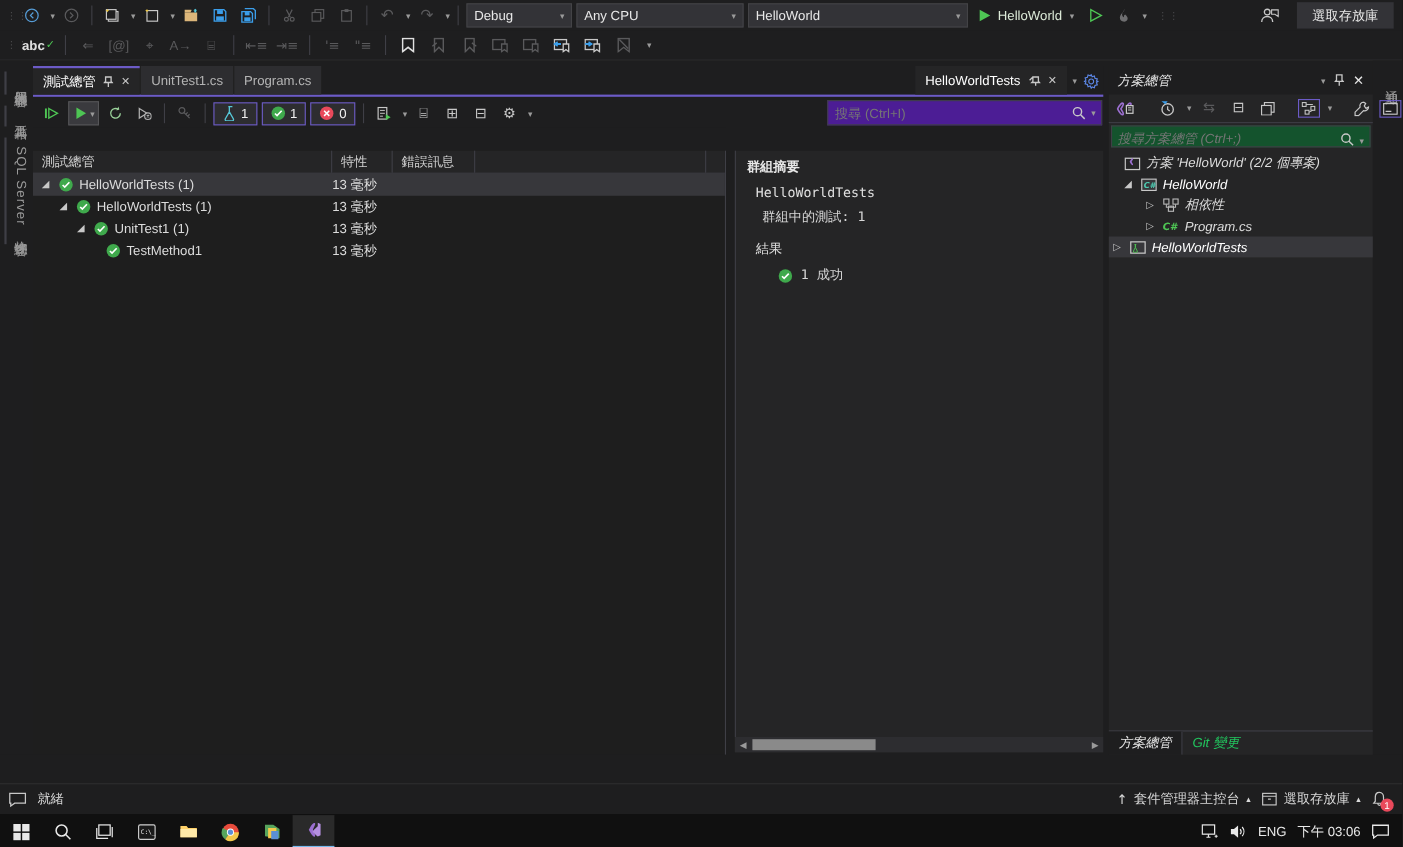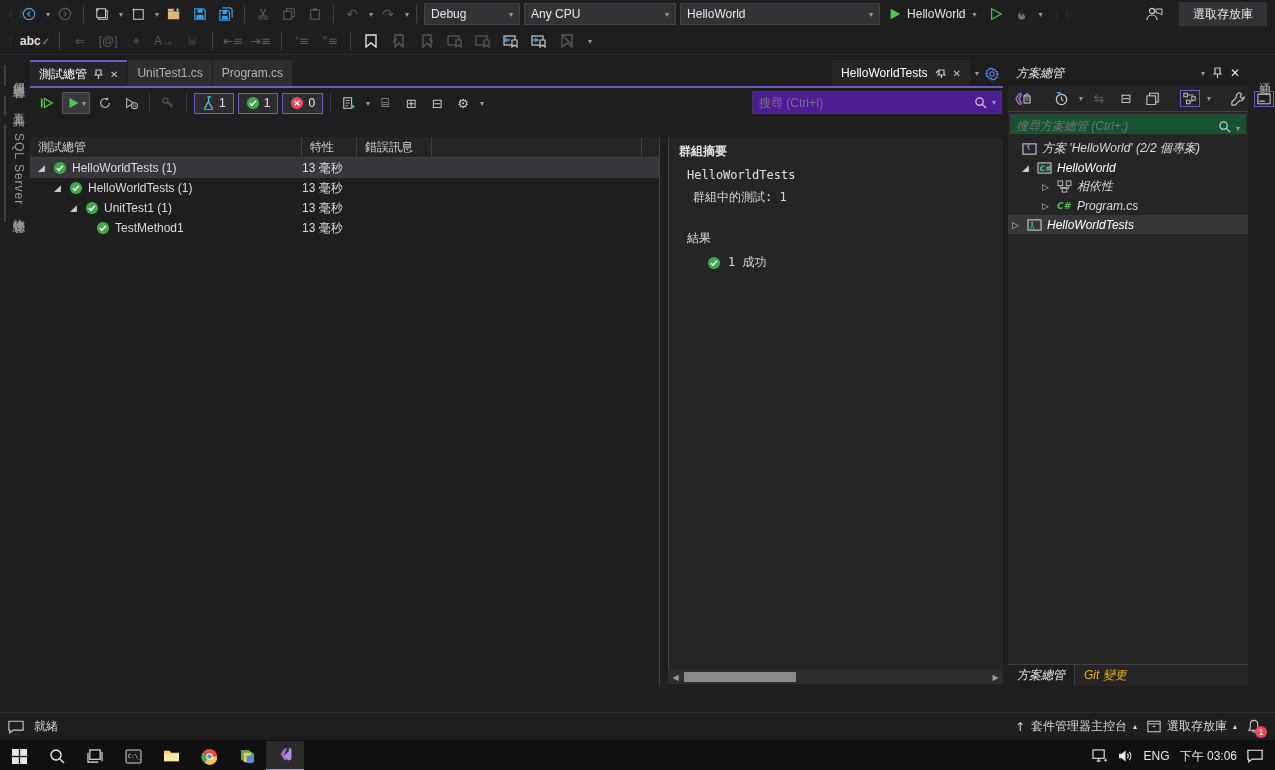--- a/index.html
+++ b/index.html
@@ -61,21 +61,21 @@
   #solexp { left:1008px; top:60px; width:240px; height:626px; background:#252526;font-style:italic; }
   #solexp .title { height:26px; display:flex; align-items:center; padding:0 8px; color:#e8e8e8; background:#1e1e1f; }
   #solexp .title .sp { flex:1; }
   #se-toolbar { height:26px; display:flex; align-items:center; gap:5px; padding:0 4px; background:#252526; border-bottom:1px solid #3f3f46; }
   .boxed { border:1px solid #6c5bc7; padding:1px 2px; display:flex; align-items:center; }
   #se-search { margin:2px 2px; height:20px; border:1px solid #3f3f46; background:#14532d; display:flex; align-items:flex-end; }
   #se-search input { flex:1; background:transparent; border:0; outline:0; color:#b8b8b8; padding:0 5px; font:inherit; }
   .serow { height:19px; display:flex; align-items:center; gap:5px; color:#dcdcdc; }
   .serow.sel { background:#37373b; }
   #se-tabs { position:absolute; left:0; bottom:0; width:240px; height:22px; display:flex; background:#252526; border-top:1px solid #3f3f46; }
-  .setab { padding:0 9px; display:flex; align-items:center; color:#eab308; }
+  .setab { padding:0 9px; display:flex; align-items:center; color:#22c55e; }
   .setab.active { background:#1e1e1f; color:#e8e8e8; border-right:1px solid #3f3f46; }
 
   
   #bottom-tabs { left:0; top:686px; width:1275px; height:26px; background:#1e1e1f; display:flex; align-items:center; gap:18px; padding-left:32px; }
   #bottom-tabs span { color:#c0c0c0; }
   #statusbar { left:0; top:712px; width:1275px; height:28px; background:#1e1e1f; border-top:1px solid #2e2e30; display:flex; align-items:center; color:#d8d8d8; }
   #statusbar .right { margin-left:auto; display:flex; align-items:center; gap:10px; padding-right:14px; }
   .sb-item { display:flex; align-items:center; gap:6px; }
   .badge { position:absolute; right:-6px; bottom:-4px; background:#e9495b; color:#fff; border-radius:50%; width:12px; height:12px; font-size:9px; display:flex; align-items:center; justify-content:center; }
 
@@ -465,21 +465,21 @@
     <span></span>
   </div>
 </div>
 
 <div id="details" class="abs">
   <div class="hd">群組摘要</div>
   <div class="mono" style="margin-left:8px;color:#e0e0e0;">HelloWorldTests</div>
   <div class="dline mono">
         <span>群組中的測試: 1</span>
       </div>
-  <div class="mono" style="margin:24px 0 0 8px;color:#e0e0e0;">結果</div>
+  <div class="mono" style="margin:12px 0 0 8px;color:#e0e0e0;">結果</div>
   <div class="dline mono indent2">
     <svg width="14" height="14" viewBox="0 0 16 16">
           <circle cx="8" cy="8" r="7" fill="#3fa94c"></circle>
           <path d="M4.5 8.2l2.2 2.2 4.8-5" stroke="#fff" stroke-width="1.7" fill="none"></path>
         </svg>
     <span>1 成功</span>
   </div>
 </div>
 
 <div id="det-scroll" class="abs">

